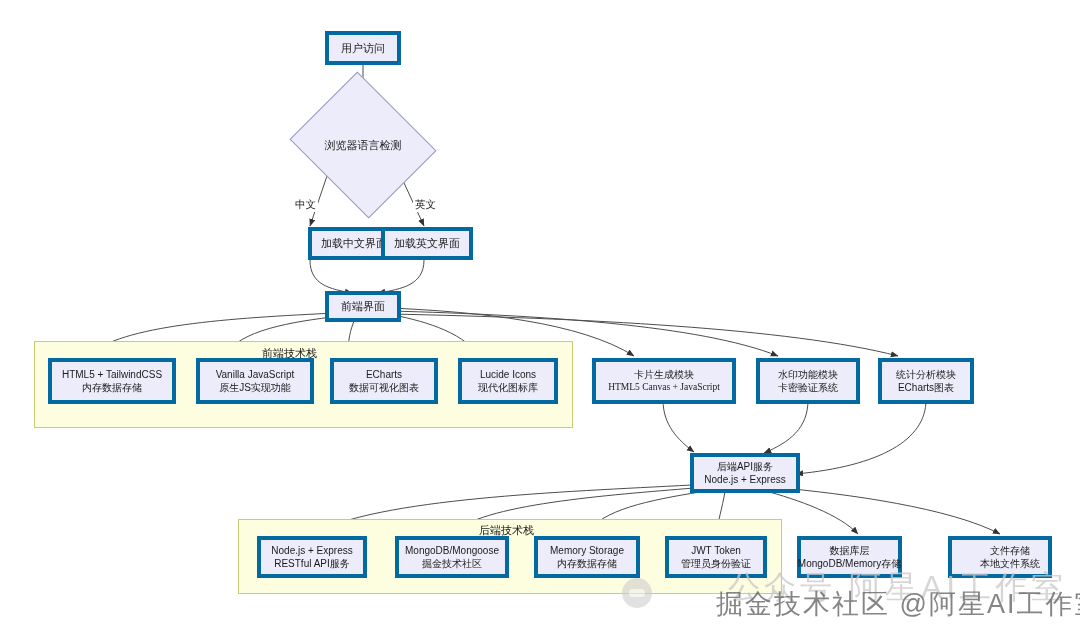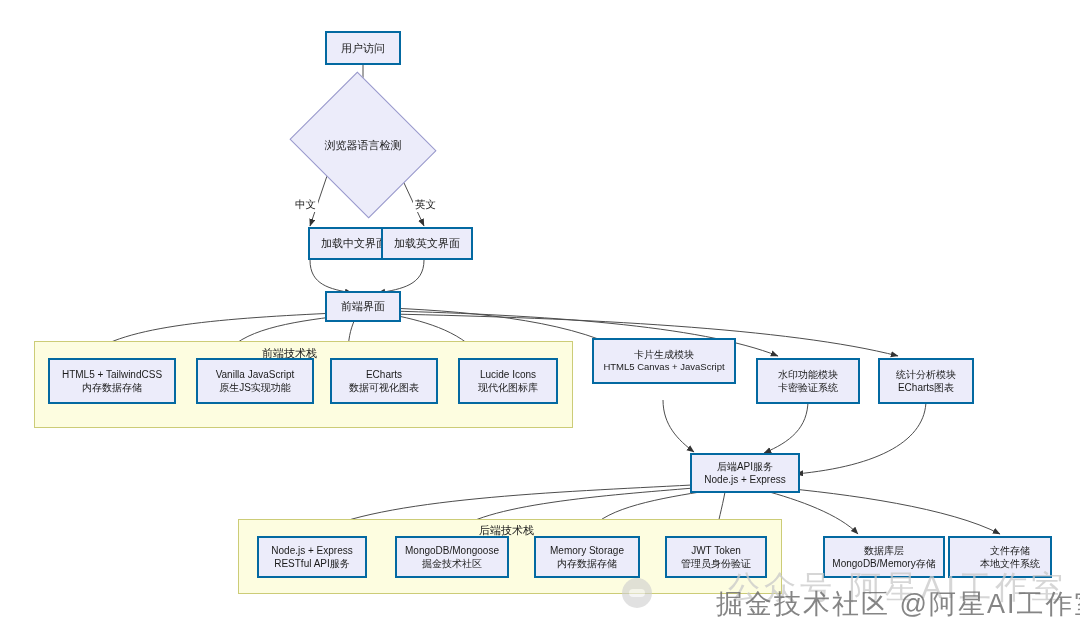--- a/index.html
+++ b/index.html
@@ -30,21 +30,21 @@
   }
   .edge {
     fill: none;
     stroke: #4d4d4d;
     stroke-width: 1;
   }
   .node {
     position: absolute;
     box-sizing: border-box;
     background: #ececfa;
-    border: 2px solid #0369a1;
+    border: 4px solid #0369a1;
     color: #1a1a1a;
     display: flex;
     flex-direction: column;
     align-items: center;
     justify-content: center;
     text-align: center;
     line-height: 1.32;
     z-index: 3;
   }
   .node .l1 { white-space: nowrap; }
@@ -225,21 +225,21 @@
   <div class="node" style="left:330px; top:358px; width:108px; height:46px;">
     <span class="l1 fs10">ECharts</span>
     <span class="l2 fs10">数据可视化图表</span>
   </div>
 
   <div class="node" style="left:458px; top:358px; width:100px; height:46px;">
     <span class="l1 fs10">Lucide Icons</span>
     <span class="l2 fs10">现代化图标库</span>
   </div>
 
-  <div class="node" style="left:592px; top:338px; width:144px; height:46px;">
+  <div class="node" style="left:592px; top:358px; width:144px; height:46px;font-family:Liberation Serif, serif;">
     <span class="l1 fs10">卡片生成模块</span>
     <span class="l2 fs95">HTML5 Canvas + JavaScript</span>
   </div>
 
   <div class="node" style="left:756px; top:358px; width:104px; height:46px;">
     <span class="l1 fs10">水印功能模块</span>
     <span class="l2 fs10">卡密验证系统</span>
   </div>
 
   <div class="node" style="left:878px; top:358px; width:96px; height:46px;">
@@ -265,21 +265,21 @@
   <div class="node" style="left:534px; top:536px; width:106px; height:42px;">
     <span class="l1 fs10">Memory Storage</span>
     <span class="l2 fs10">内存数据存储</span>
   </div>
 
   <div class="node" style="left:665px; top:536px; width:102px; height:42px;">
     <span class="l1 fs10">JWT Token</span>
     <span class="l2 fs10">管理员身份验证</span>
   </div>
 
-  <div class="node" style="left:823px; top:536px; width:122px; height:42px;">
+  <div class="node" style="left:797px; top:536px; width:105px; height:42px;">
     <span class="l1 fs10">数据库层</span>
     <span class="l2 fs10">MongoDB/Memory存储</span>
   </div>
 
   <div class="node" style="left:948px; top:536px; width:104px; height:42px;padding-left:20px;">
     <span class="l1 fs10">文件存储</span>
     <span class="l2 fs10">本地文件系统</span>
   </div>
 
   <div class="wm-badge" style="left:622px; top:578px;"></div>

